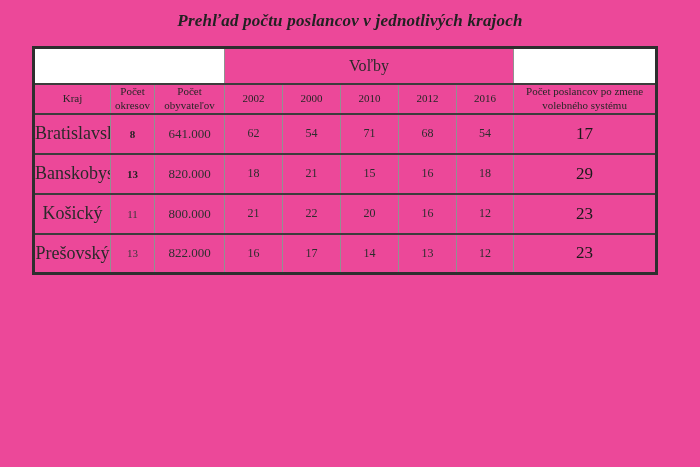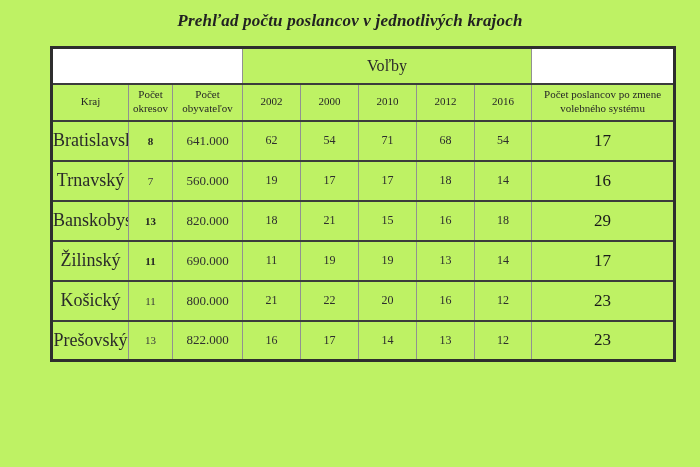--- a/index.html
+++ b/index.html
@@ -4,54 +4,54 @@
 <style>
   * { box-sizing: border-box; }
   html, body { margin: 0; padding: 0; }
   body {
     width: 700px; height: 467px;
     background: #ffffff;
     font-family: "Liberation Serif", "DejaVu Serif", serif;
     color: #1c1c1c;
     overflow: hidden;
   }
-  .page { position: relative; width: 700px; height: 467px; background: #bef264; }
+  .page { position: relative; width: 700px; height: 467px; background: #ec4899; }
 
   .doc-title {
     position: absolute;
     top: 11px; left: 0; width: 100%;
     text-align: center;
     font-size: 17px;
     font-weight: bold;
     font-style: italic;
     letter-spacing: 0.2px;
     color: #222;
   }
 
   table.main-table {
     position: absolute;
-    left: 50px; top: 46px;
+    left: 32px; top: 46px;
     width: 623px;
     border-collapse: collapse;
     table-layout: fixed;
     border: 3px solid #2e2e2e;
   }
   .main-table th, .main-table td {
     border-top: 2px solid #3c3c3c;
     border-bottom: 2px solid #3c3c3c;
     border-left: 1px solid #919191;
     border-right: 1px solid #919191;
     padding: 0;
     text-align: center;
     vertical-align: middle;
     overflow: hidden;
     font-weight: normal;
   }
   tr.hdr-top { height: 36px; }
-  tr.hdr-cols { height: 37px; }
+  tr.hdr-cols { height: 30px; }
   .main-table tbody tr { height: 40px; }
 
   .box-cell { border: 2px solid #2e2e2e; background: #fff; }
   .volby-cell { font-size: 16px; color: #2a2a2a; }
 
   .col-hdr { font-size: 11px; font-weight: bold; line-height: 1.25; color: #262626; }
   .kraj-hdr { text-align: left; padding-left: 6px; }
   .wrap-hdr { padding: 0 5px; }
 
   .kraj-cell { text-align: left; padding-left: 6px; font-size: 18px; color: #2a2a2a; font-family: Liberation Serif, serif; }
@@ -104,51 +104,29 @@
           <td class="okres-cell bold">8</td>
           <td class="obyv-cell">641.000</td>
           <td class="year-cell">62</td>
           <td class="year-cell">54</td>
           <td class="year-cell">71</td>
           <td class="year-cell">68</td>
           <td class="year-cell">54</td>
           <td class="zmena-cell">17</td>
         </tr>
         <tr>
-          <td class="kraj-cell">Trnavský</td>
-          <td class="okres-cell">7</td>
-          <td class="obyv-cell">560.000</td>
-          <td class="year-cell">19</td>
-          <td class="year-cell">17</td>
-          <td class="year-cell">17</td>
-          <td class="year-cell">18</td>
-          <td class="year-cell">14</td>
-          <td class="zmena-cell">16</td>
-        </tr>
-        <tr>
           <td class="kraj-cell">Banskobystrický</td>
           <td class="okres-cell bold">13</td>
           <td class="obyv-cell">820.000</td>
           <td class="year-cell">18</td>
           <td class="year-cell">21</td>
           <td class="year-cell">15</td>
           <td class="year-cell">16</td>
           <td class="year-cell">18</td>
           <td class="zmena-cell">29</td>
-        </tr>
-        <tr>
-          <td class="kraj-cell">Žilinský</td>
-          <td class="okres-cell bold">11</td>
-          <td class="obyv-cell">690.000</td>
-          <td class="year-cell">11</td>
-          <td class="year-cell">19</td>
-          <td class="year-cell">19</td>
-          <td class="year-cell">13</td>
-          <td class="year-cell">14</td>
-          <td class="zmena-cell">17</td>
         </tr>
         <tr>
           <td class="kraj-cell">Košický</td>
           <td class="okres-cell">11</td>
           <td class="obyv-cell">800.000</td>
           <td class="year-cell">21</td>
           <td class="year-cell">22</td>
           <td class="year-cell">20</td>
           <td class="year-cell">16</td>
           <td class="year-cell">12</td>

